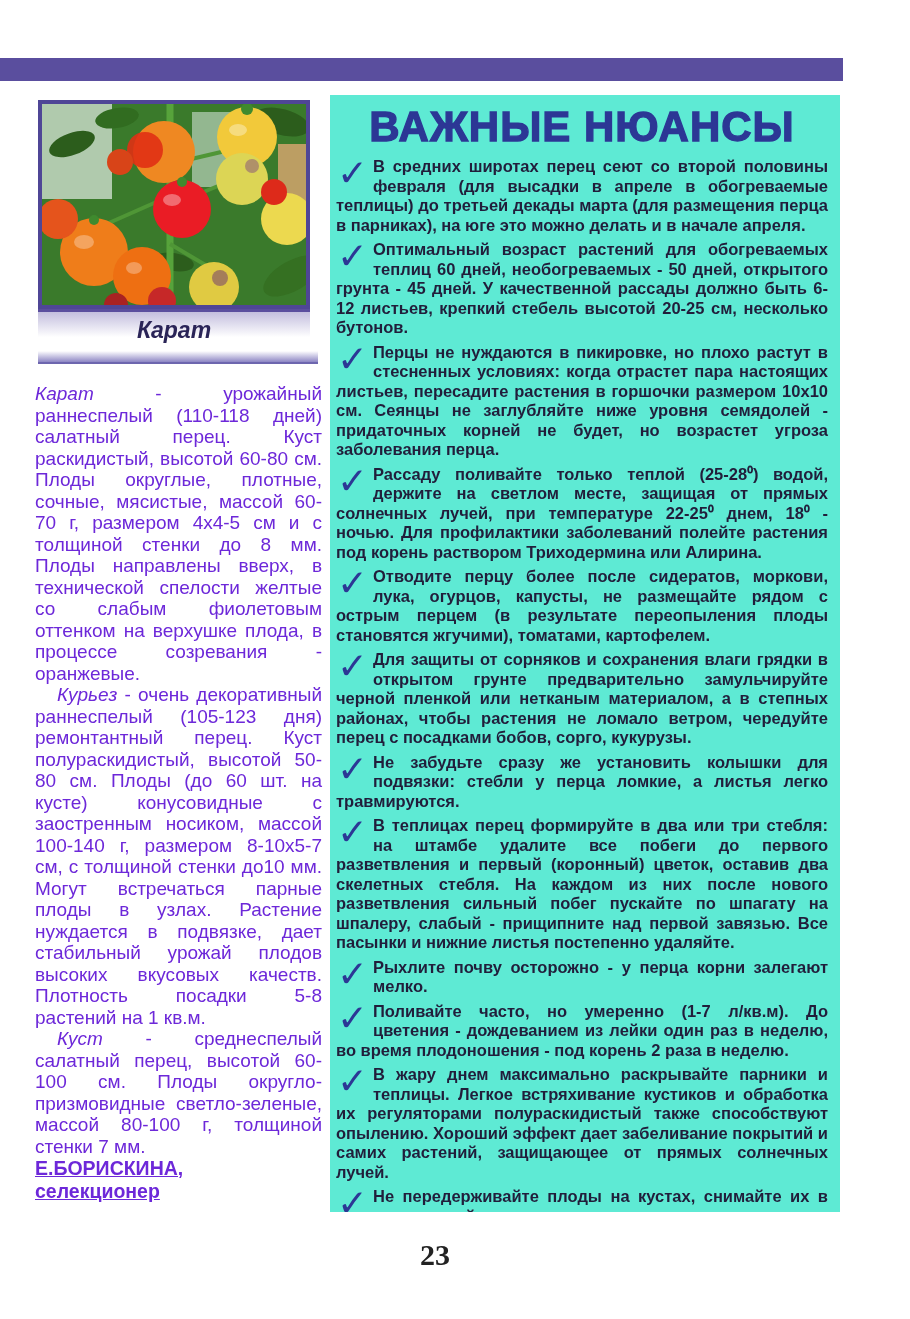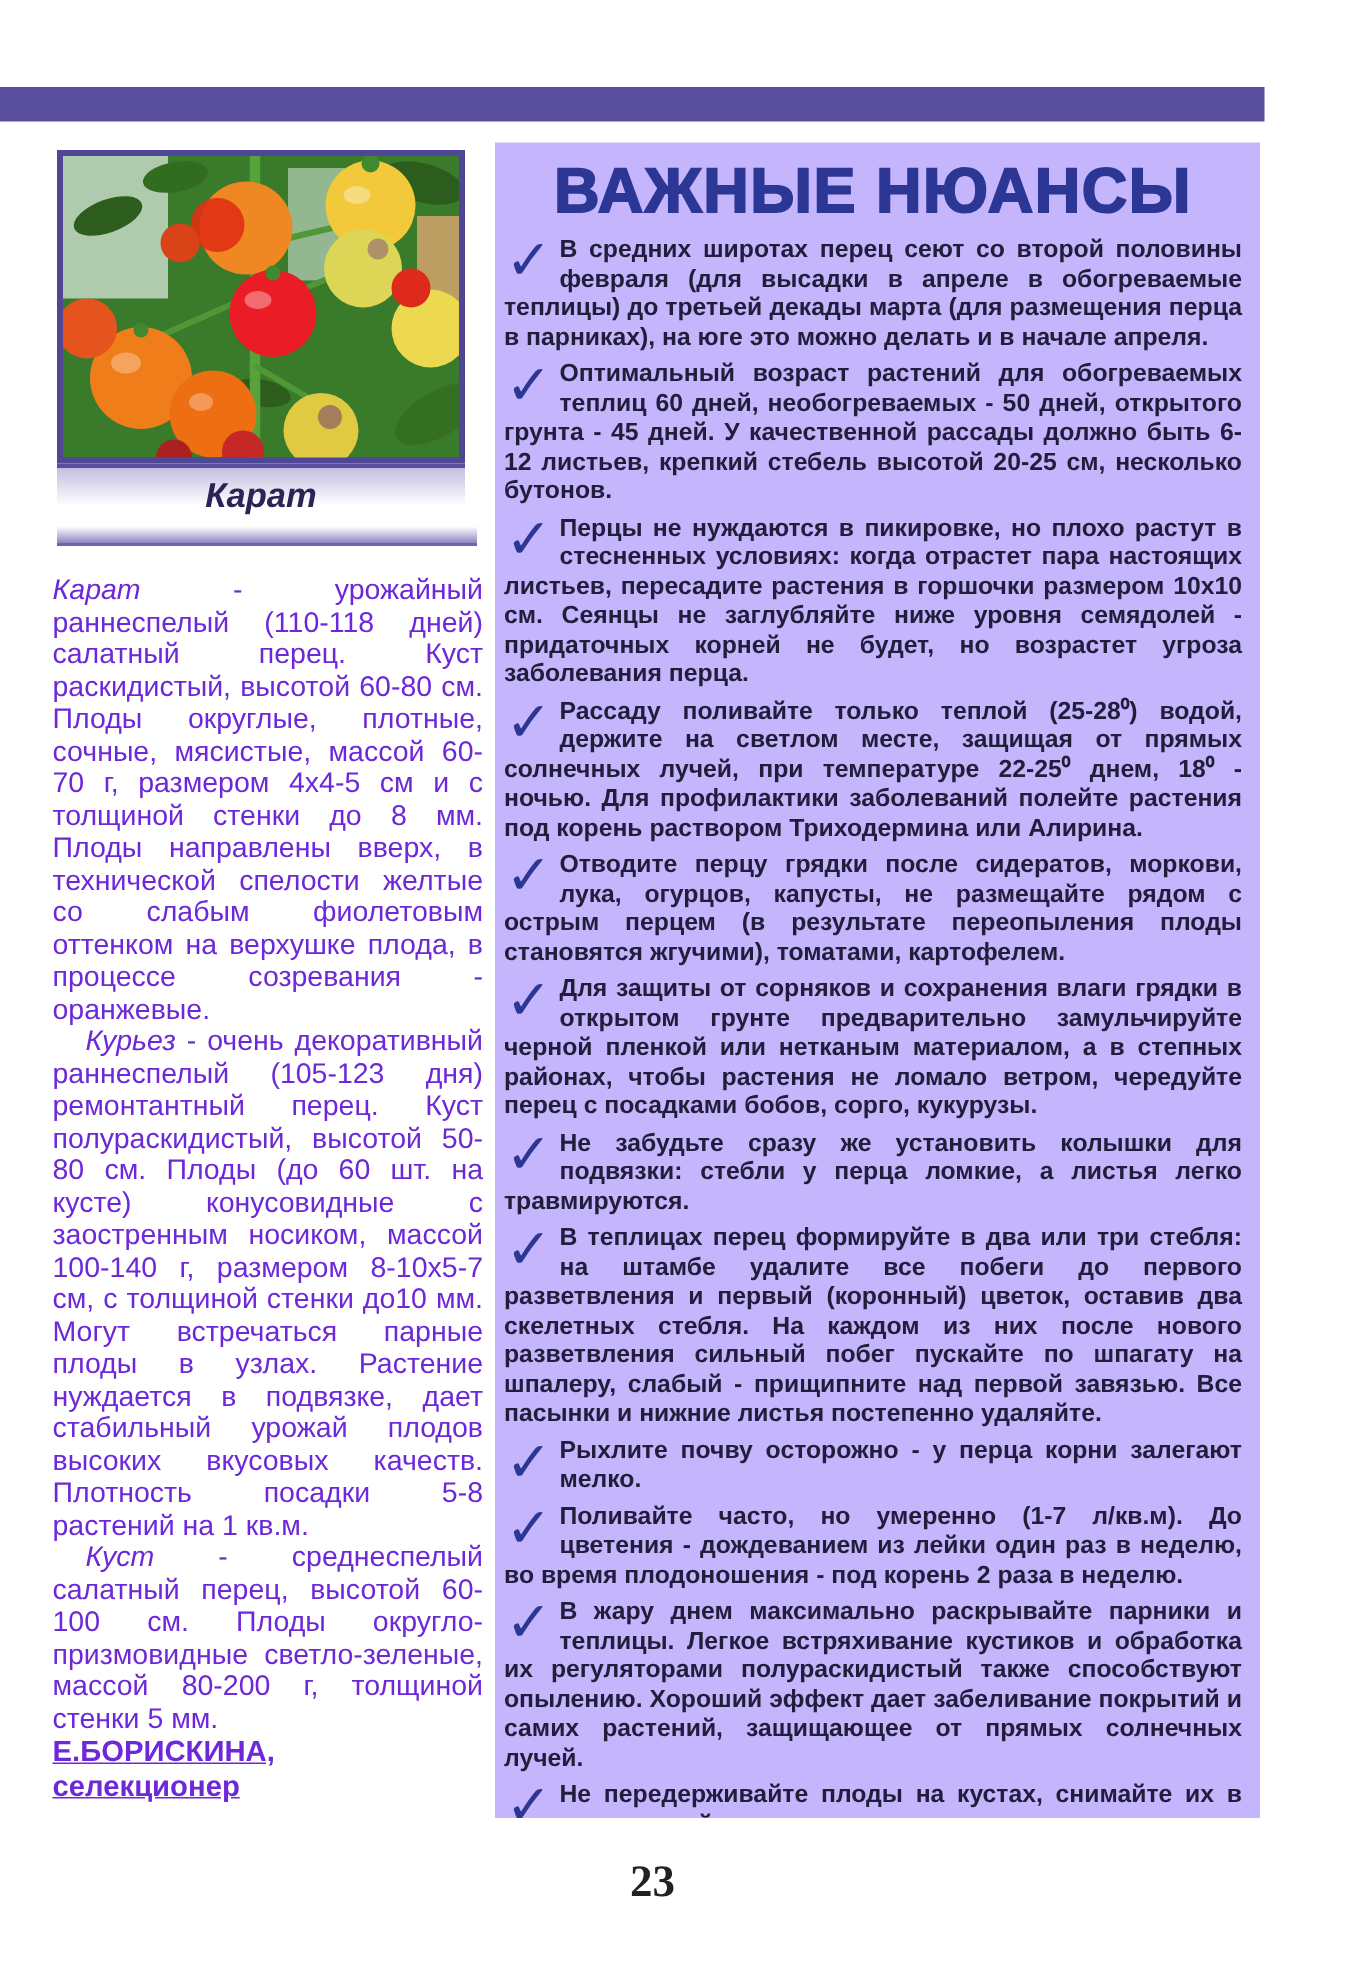--- a/index.html
+++ b/index.html
@@ -40,21 +40,21 @@
     font-size:19px;line-height:21.5px;color:#6d28d9;
     text-align:justify;
   }
   .left-text p{margin:0;}
   .para.indent{text-indent:22px;}
   .lead{font-style:italic;}
   .author{font-weight:bold;font-size:19.5px;line-height:23px;margin-top:2px;text-decoration:underline;}
   
   .right-panel{
     position:absolute;left:330px;top:95px;width:510px;height:1117px;
-    background:#c4b5fd;
+    background:#5eead4;
     box-sizing:border-box;
     padding:8px 12px 0 6px;
     overflow:hidden;
   }
   .panel-title{
     margin:2px 0 8px 0;
     text-align:center;
     font-size:42px;font-weight:900;letter-spacing:1px;
     color:#2c3795;
     -webkit-text-stroke:1.3px #2c3795;
@@ -130,36 +130,36 @@
     </div>
     <div class="caption-band">
       <span>Карат</span>
     </div>
     <div class="bottom-band"></div>
   </div>
 
   <div class="left-text">
     <p class="para"><span class="lead">Карат</span><span> - урожайный раннеспелый (110-118 дней) салатный перец. Куст раскидистый, высотой 60-80 см. Плоды округлые, плотные, сочные, мясистые, массой 60-70 г, размером 4х4-5 см и с толщиной стенки до 8 мм. Плоды направлены вверх, в технической спелости желтые со слабым фиолетовым оттенком на верхушке плода, в процессе созревания - оранжевые.</span></p>
     <p class="para indent"><span class="lead">Курьез</span><span> - очень декоративный раннеспелый (105-123 дня) ремонтантный перец. Куст полураскидистый, высотой 50-80 см. Плоды (до 60 шт. на кусте) конусовидные с заостренным носиком, массой 100-140 г, размером 8-10х5-7 см, с толщиной стенки до10 мм. Могут встречаться парные плоды в узлах. Растение нуждается в подвязке, дает стабильный урожай плодов высоких вкусовых качеств. Плотность посадки 5-8 растений на 1 кв.м.</span></p>
-    <p class="para indent"><span class="lead">Куст</span><span> - среднеспелый салатный перец, высотой 60-100 см. Плоды округло-призмовидные светло-зеленые, массой 80-200 г, толщиной стенки 5 мм.</span></p>
+    <p class="para indent"><span class="lead">Куст</span><span> - среднеспелый салатный перец, высотой 60-100 см. Плоды округло-призмовидные светло-зеленые, массой 80-100 г, толщиной стенки 7 мм.</span></p>
     <p class="author">
       <span>Е.БОРИСКИНА,</span><br>
       <span>селекционер</span>
     </p>
   </div>
 </div>
 
 <div class="right-panel">
   <h1 class="panel-title">ВАЖНЫЕ НЮАНСЫ</h1>
 
   <div class="bullet"><span class="check">✓</span><span>В средних широтах перец сеют со второй половины февраля (для высадки в апреле в обогреваемые теплицы) до третьей декады марта (для размещения перца в парниках), на юге это можно делать и в начале апреля.</span></div>
   <div class="bullet"><span class="check">✓</span><span>Оптимальный возраст растений для обогреваемых теплиц 60 дней, необогреваемых - 50 дней, открытого грунта - 45 дней. У качественной рассады должно быть 6-12 листьев, крепкий стебель высотой 20-25 см, несколько бутонов.</span></div>
   <div class="bullet"><span class="check">✓</span><span>Перцы не нуждаются в пикировке, но плохо растут в стесненных условиях: когда отрастет пара настоящих листьев, пересадите растения в горшочки размером 10х10 см. Сеянцы не заглубляйте ниже уровня семядолей - придаточных корней не будет, но возрастет угроза заболевания перца.</span></div>
   <div class="bullet"><span class="check">✓</span><span>Рассаду поливайте только теплой (25-28⁰) водой, держите на светлом месте, защищая от прямых солнечных лучей, при температуре 22-25⁰ днем, 18⁰ - ночью. Для профилактики заболеваний полейте растения под корень раствором Триходермина или Алирина.</span></div>
-  <div class="bullet"><span class="check">✓</span><span>Отводите перцу грядки после сидератов, моркови, лука, огурцов, капусты, не размещайте рядом с острым перцем (в результате переопыления плоды становятся жгучими), томатами, картофелем.</span></div>
+  <div class="bullet"><span class="check">✓</span><span>Отводите перцу более после сидератов, моркови, лука, огурцов, капусты, не размещайте рядом с острым перцем (в результате переопыления плоды становятся жгучими), томатами, картофелем.</span></div>
   <div class="bullet"><span class="check">✓</span><span>Для защиты от сорняков и сохранения влаги грядки в открытом грунте предварительно замульчируйте черной пленкой или нетканым материалом, а в степных районах, чтобы растения не ломало ветром, чередуйте перец с посадками бобов, сорго, кукурузы.</span></div>
   <div class="bullet"><span class="check">✓</span><span>Не забудьте сразу же установить колышки для подвязки: стебли у перца ломкие, а листья легко травмируются.</span></div>
   <div class="bullet"><span class="check">✓</span><span>В теплицах перец формируйте в два или три стебля: на штамбе удалите все побеги до первого разветвления и первый (коронный) цветок, оставив два скелетных стебля. На каждом из них после нового разветвления сильный побег пускайте по шпагату на шпалеру, слабый - прищипните над первой завязью. Все пасынки и нижние листья постепенно удаляйте.</span></div>
   <div class="bullet"><span class="check">✓</span><span>Рыхлите почву осторожно - у перца корни залегают мелко.</span></div>
   <div class="bullet"><span class="check">✓</span><span>Поливайте часто, но умеренно (1-7 л/кв.м). До цветения - дождеванием из лейки один раз в неделю, во время плодоношения - под корень 2 раза в неделю.</span></div>
   <div class="bullet"><span class="check">✓</span><span>В жару днем максимально раскрывайте парники и теплицы. Легкое встряхивание кустиков и обработка их регуляторами полураскидистый также способствуют опылению. Хороший эффект дает забеливание покрытий и самих растений, защищающее от прямых солнечных лучей.</span></div>
   <div class="bullet"><span class="check">✓</span><span>Не передерживайте плоды на кустах, снимайте их в технической спелости: оставленные на растении, они не дают развиваться более молодым. В конце вегетации оборвите все бутоны и цветки, чтобы вызрели завязавшиеся плоды. Перец, так же как и баклажан, не выламывают, а срезают с куста.</span></div>
 </div>
 
 <div class="page-number">23</div>

